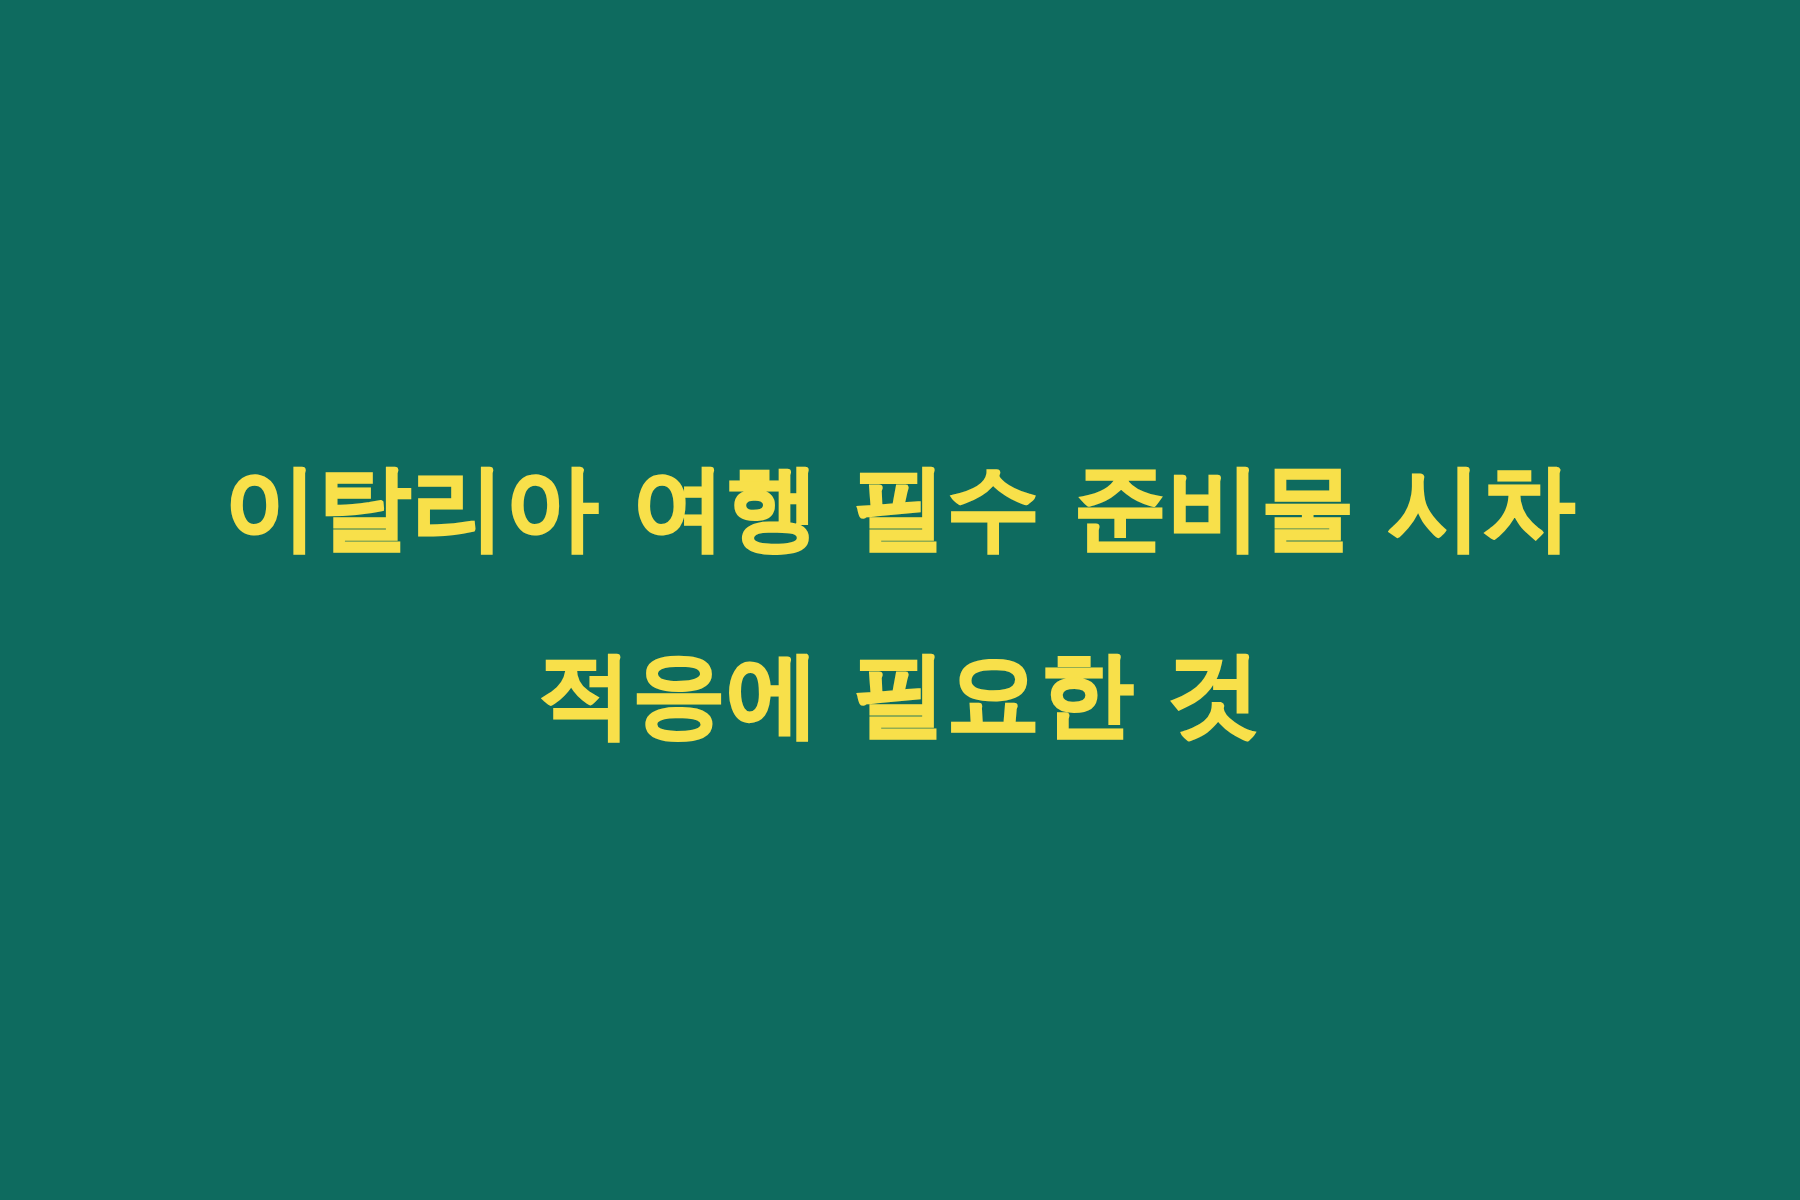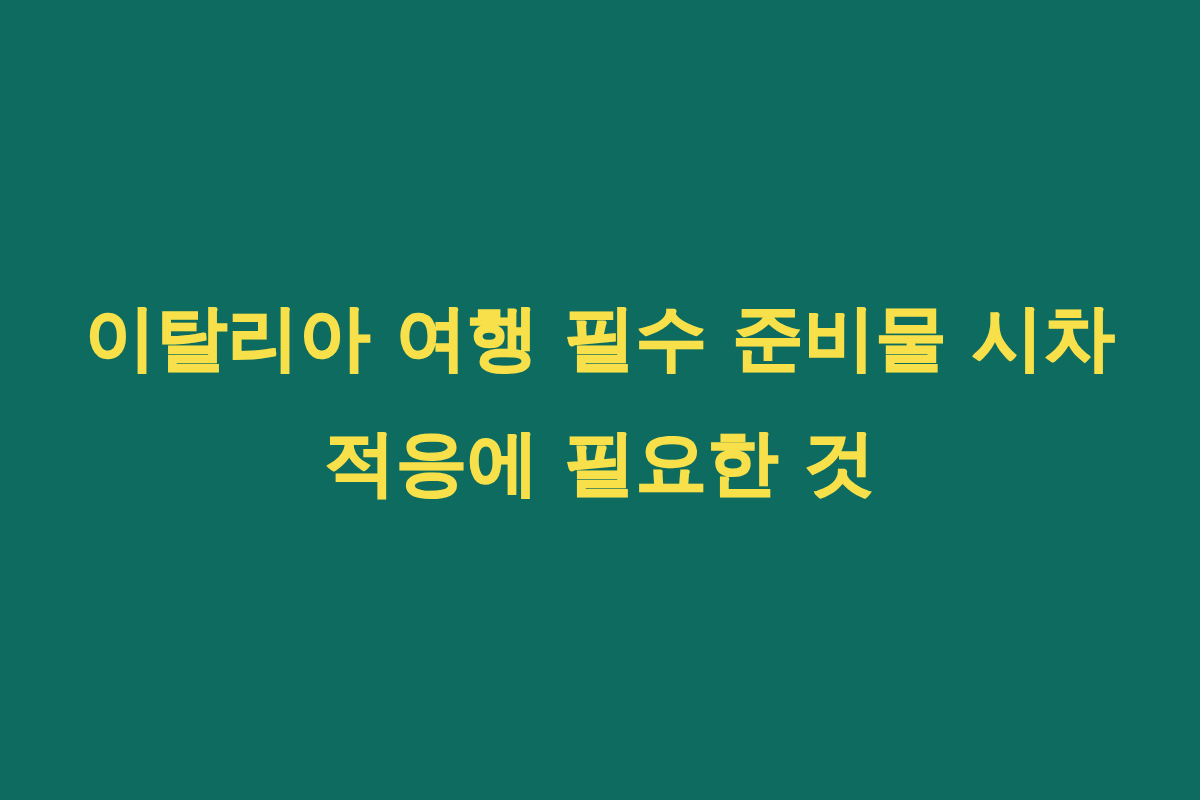--- a/index.html
+++ b/index.html
@@ -27,21 +27,21 @@
     padding: 0 70px;
   }
 
   .title-text {
     display: block;
     width: 100%;
     margin: 0;
     text-align: center;
     color: #F8E04A;
     font-family: "DejaVu Sans", "Liberation Sans", sans-serif;
-    font-size: 71px;
+    font-size: 62px;
     font-weight: 700;
     line-height: 125px;
     letter-spacing: 0.5px;
     word-break: keep-all;
     overflow-wrap: break-word;
     
     -webkit-text-stroke: 1.5px #F8E04A;
     paint-order: stroke fill;
     text-rendering: optimizeLegibility;
   }

